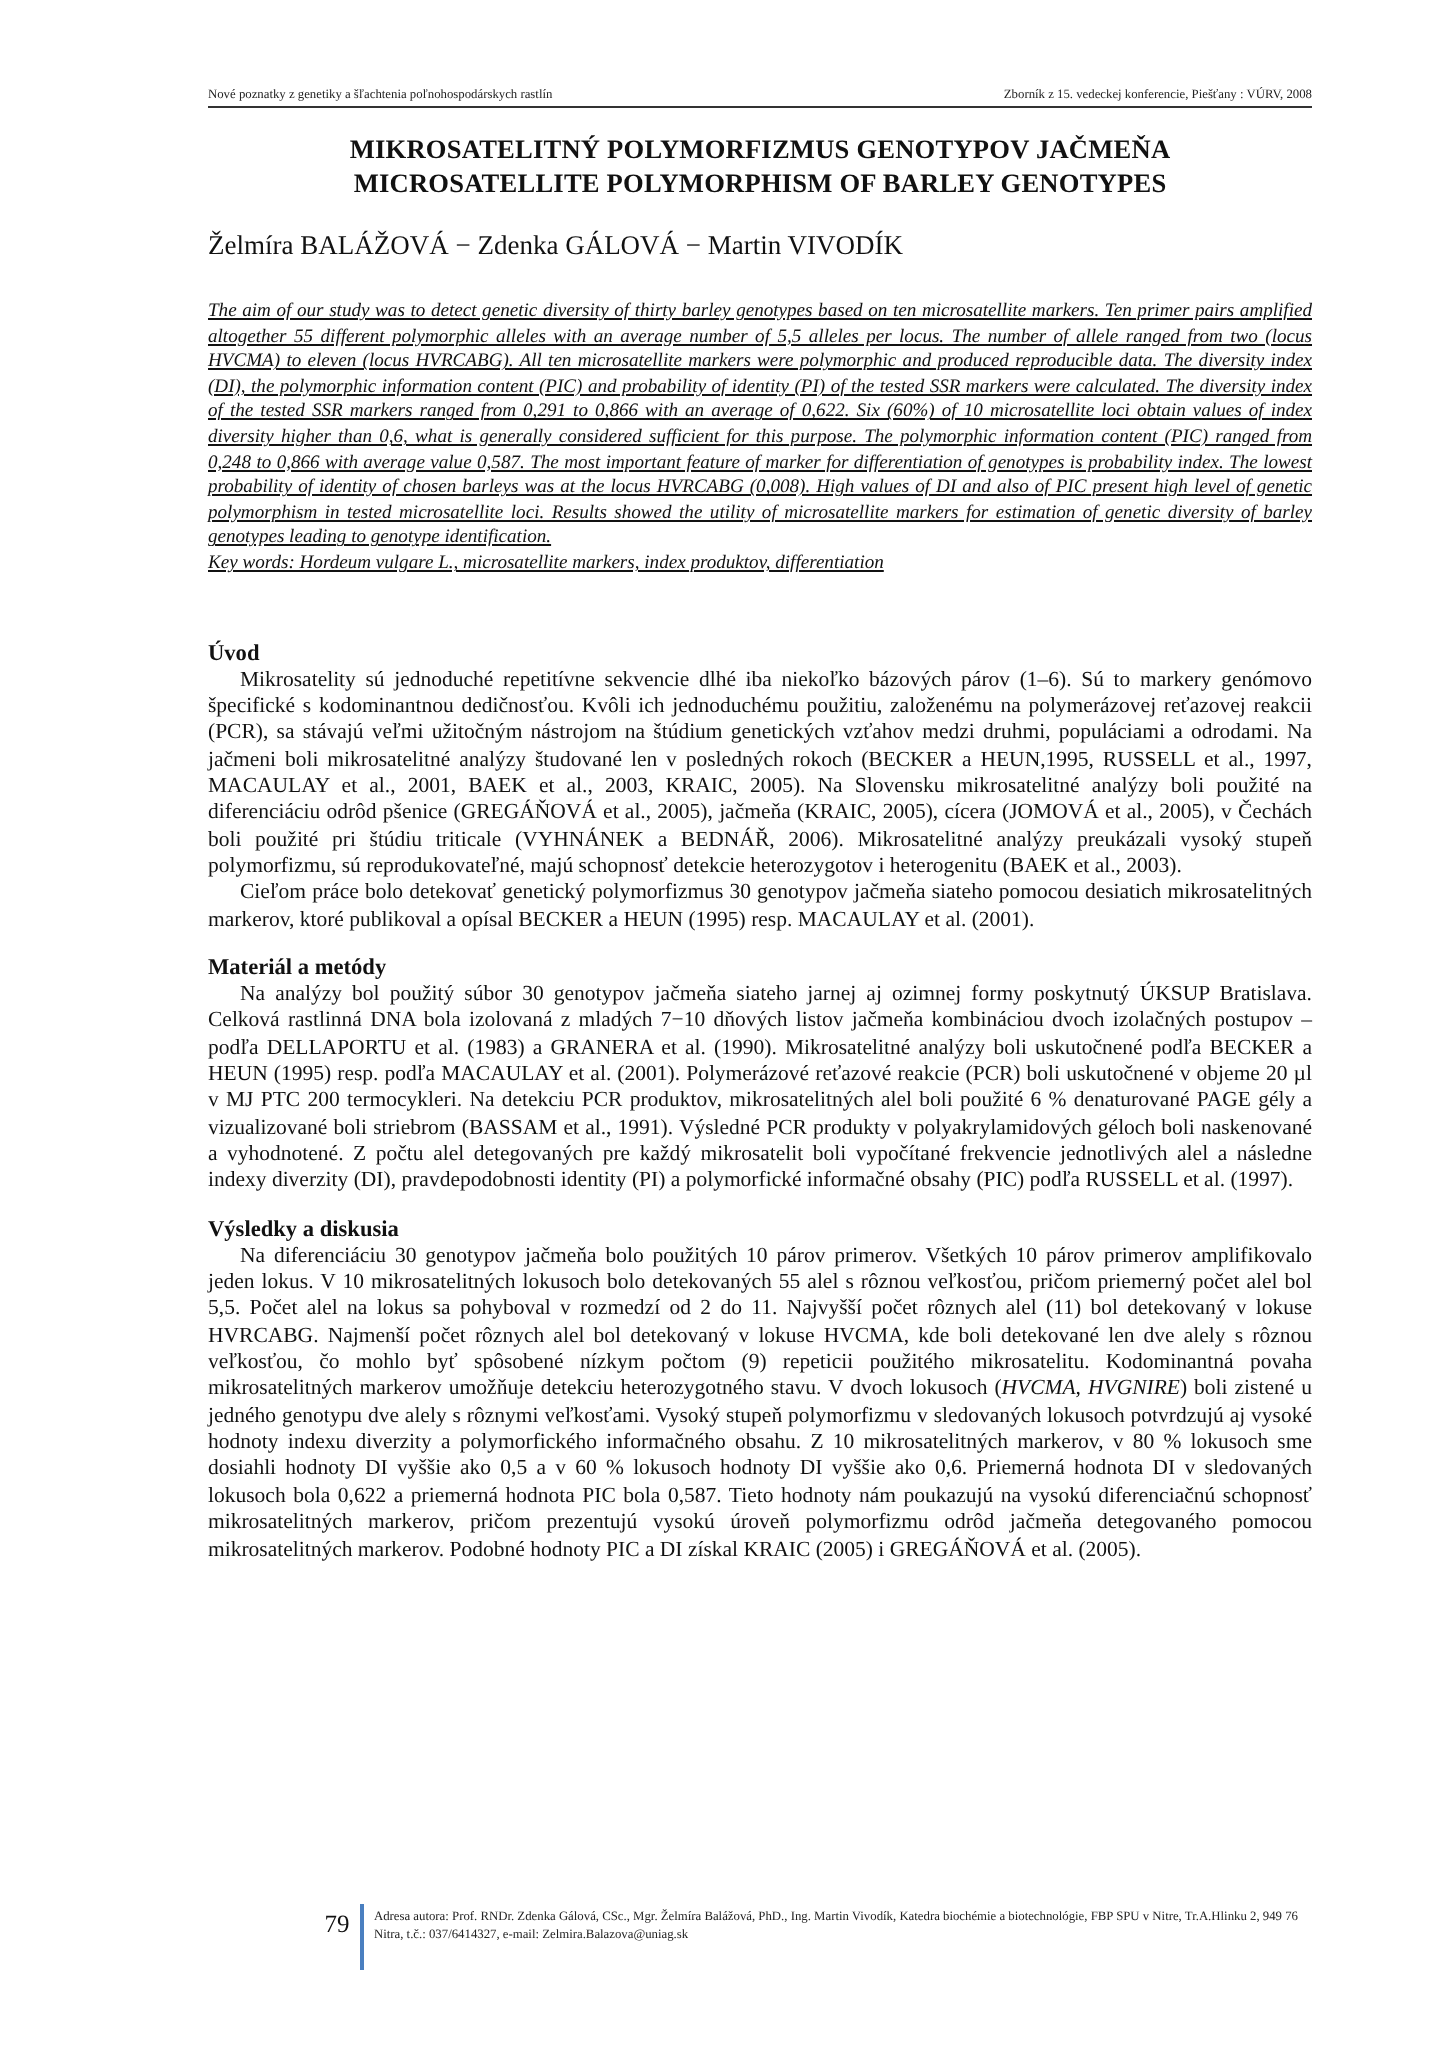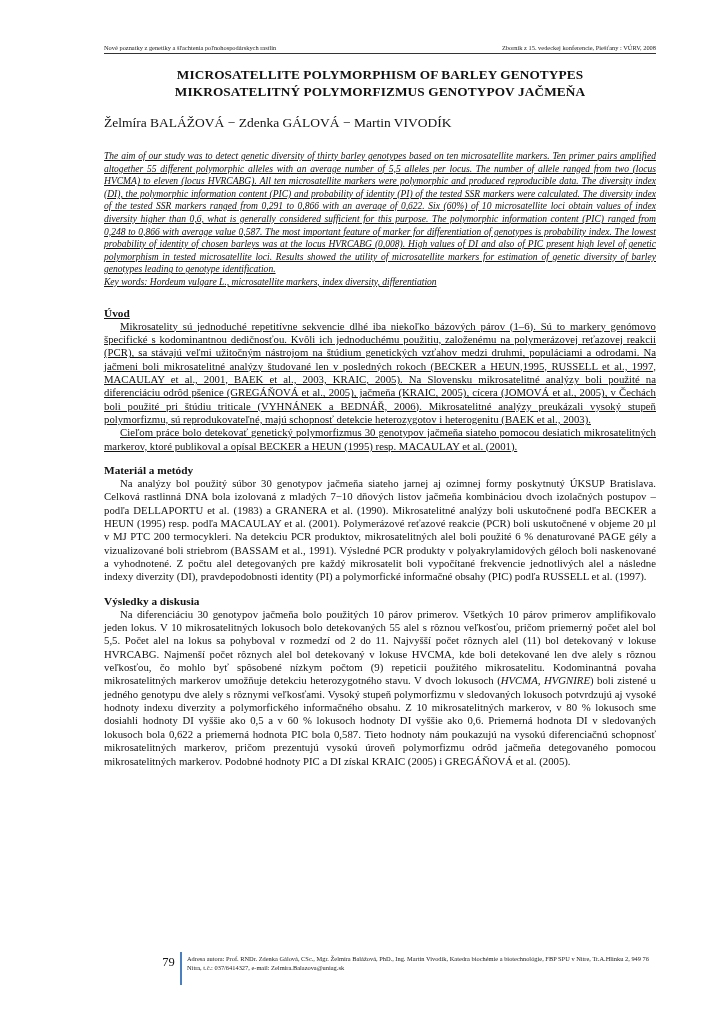--- a/index.html
+++ b/index.html
@@ -9,47 +9,47 @@
   .running-header { display: flex; justify-content: space-between; font-size: 6.4px;
          border-bottom: 0.8px solid #333; padding-bottom: 2px; color: #222; }
   .title { text-align: center; font-weight: bold; font-size: 13.3px; line-height: 17px;
          margin-top: 12px; letter-spacing: 0.1px; }
   .authors { font-size: 13.5px; margin-top: 15px; }
   .abstract { font-style: italic; font-size: 9.55px; line-height: 12.6px; text-align: justify;
          margin-top: 19px; }
   .abstract p { margin: 0; text-decoration: underline; }
   h2 { font-size: 11.3px; font-weight: bold; margin: 0; line-height: 14px; }
   .section { margin-top: 10px; }
-  .section.first { margin-top: 17px; text-decoration: underline; }
+  .section.first { margin-top: 31px; }
   .body-text { font-size: 10.75px; line-height: 13.35px; text-align: justify; }
   .body-text p { margin: 0; text-indent: 16px; }
   .footer { position: absolute; left: 158px; top: 941px; width: 500px; display: flex; align-items: flex-start; margin-top: 13px; }
   .page-num { font-size: 12.5px; width: 22px; text-align: right; padding-right: 5px; margin-top: 1px; }
   .footer-bar { width: 3px; height: 33px; background: #4a7fc0; margin-right: 5px; margin-top: -2px; }
   .footer-text { font-size: 6.4px; line-height: 9px; color: #222; }
 </style>
 </head>
 <body>
 
 <div class="page">
   <div class="running-header">
     <span>Nové poznatky z genetiky a šľachtenia poľnohospodárskych rastlín</span>
     <span>Zborník z 15. vedeckej konferencie, Piešťany : VÚRV, 2008</span>
   </div>
 
   <div class="title">
+    <div>MIKROSATELITNÝ POLYMORFIZMUS GENOTYPOV JAČMEŇA</div>
     <div>MICROSATELLITE POLYMORPHISM OF BARLEY GENOTYPES</div>
-    <div>MIKROSATELITNÝ POLYMORFIZMUS GENOTYPOV JAČMEŇA</div>
   </div>
 
   <div class="authors">Želmíra BALÁŽOVÁ − Zdenka GÁLOVÁ − Martin VIVODÍK</div>
 
   <div class="abstract">
     <p>The aim of our study was to detect genetic diversity of thirty barley genotypes based on ten microsatellite markers. Ten primer pairs amplified altogether 55 different polymorphic alleles with an average number of 5,5 alleles per locus. The number of allele ranged from two (locus HVCMA) to eleven (locus HVRCABG). All ten microsatellite markers were polymorphic and produced reproducible data. The diversity index (DI), the polymorphic information content (PIC) and probability of identity (PI) of the tested SSR markers were calculated. The diversity index of the tested SSR markers ranged from 0,291 to 0,866 with an average of 0,622. Six (60%) of 10 microsatellite loci obtain values of index diversity higher than 0,6, what  is generally considered sufficient for this purpose. The polymorphic information content (PIC) ranged from 0,248 to 0,866 with average value 0,587. The most important feature of marker for differentiation of genotypes is probability index. The lowest probability of identity of chosen barleys was at the locus HVRCABG (0,008). High values of DI and also of PIC present high level of genetic polymorphism in tested microsatellite loci. Results showed the utility of microsatellite markers for estimation of genetic diversity of barley genotypes leading to genotype identification.</p>
-    <p>Key words: Hordeum vulgare L., microsatellite markers, index diversity, differentiation</p>
+    <p>Key words: Hordeum vulgare L., microsatellite markers, index produktov, differentiation</p>
   </div>
 
   <div class="section first">
     <h2>Úvod</h2>
     <div class="body-text">
       <p>Mikrosatelity sú jednoduché repetitívne sekvencie dlhé iba niekoľko bázových párov (1–6). Sú to markery genómovo špecifické s kodominantnou dedičnosťou. Kvôli ich jednoduchému použitiu, založenému na polymerázovej reťazovej reakcii (PCR), sa stávajú veľmi užitočným nástrojom na štúdium genetických vzťahov medzi druhmi, populáciami a odrodami. Na jačmeni boli mikrosatelitné analýzy študované len v posledných rokoch (BECKER a HEUN,1995, RUSSELL et al., 1997, MACAULAY et al., 2001, BAEK et al., 2003, KRAIC, 2005). Na Slovensku mikrosatelitné analýzy boli použité na diferenciáciu odrôd pšenice (GREGÁŇOVÁ et al., 2005), jačmeňa (KRAIC, 2005), cícera (JOMOVÁ et al., 2005), v Čechách boli použité pri štúdiu triticale (VYHNÁNEK a BEDNÁŘ, 2006). Mikrosatelitné analýzy preukázali vysoký stupeň polymorfizmu, sú reprodukovateľné, majú schopnosť detekcie heterozygotov i heterogenitu (BAEK et al., 2003).</p>
       <p>Cieľom práce bolo detekovať genetický polymorfizmus 30 genotypov jačmeňa siateho pomocou desiatich mikrosatelitných markerov, ktoré publikoval a opísal BECKER a HEUN (1995) resp. MACAULAY et al. (2001).</p>
     </div>
   </div>
 

